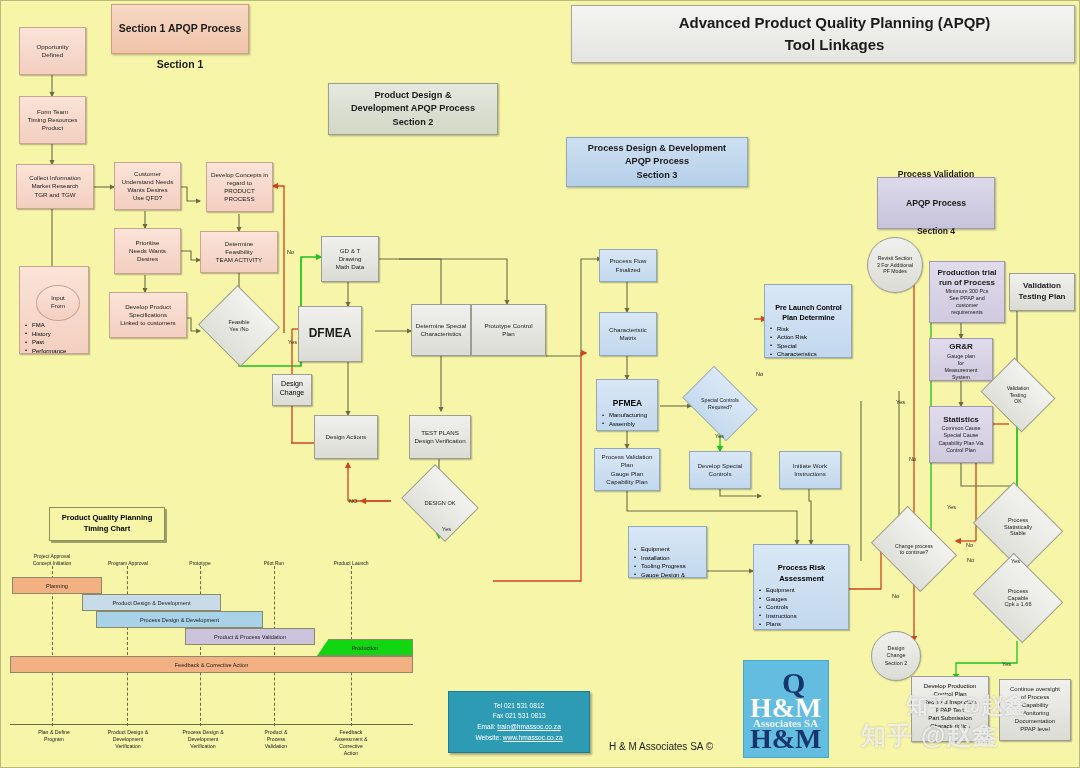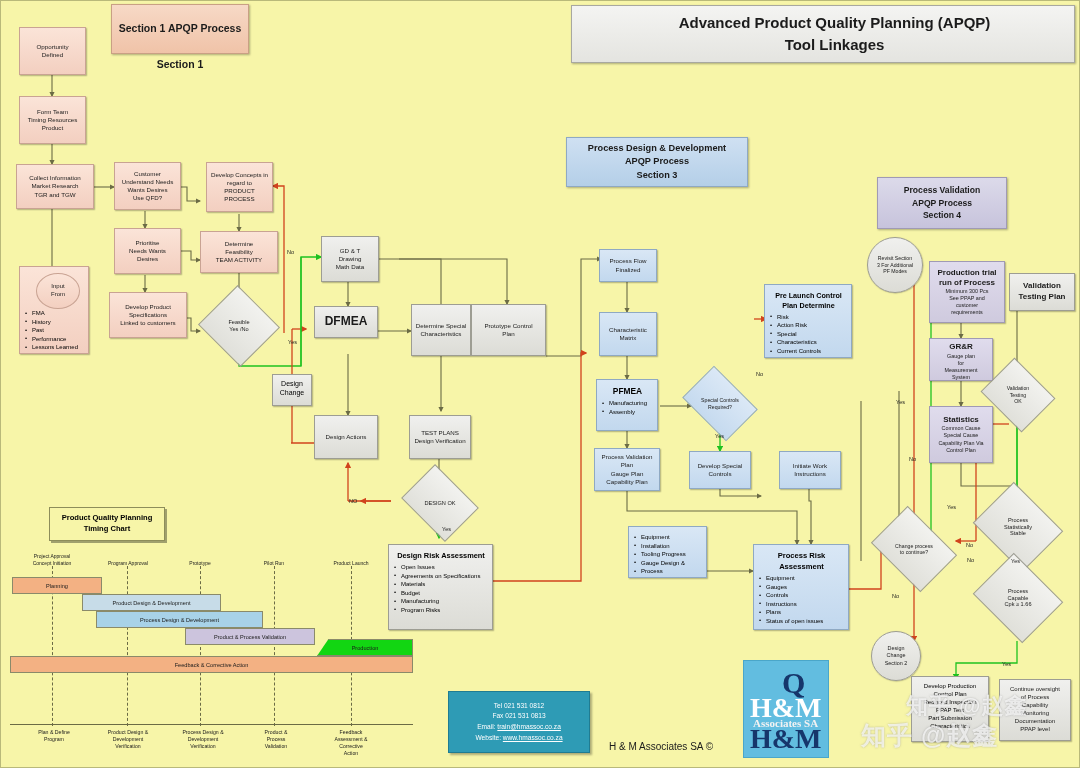--- a/index.html
+++ b/index.html
@@ -50,21 +50,21 @@
     font-weight:bold; color:#1b1b1b;
     box-shadow:1px 1px 2px rgba(0,0,0,0.3);
   }
   .hdr-s1 { background:linear-gradient(180deg,#f7d9c6,#f0c3a8); border:1px solid #c9a084; font-size:10.5px; line-height:1.45;gap:20px; }
   .hdr-s2 { background:linear-gradient(180deg,#e5e8df,#d2d7c6); border:1px solid #9aa08c; font-size:9.2px; line-height:1.45; }
   .hdr-s3 { background:linear-gradient(180deg,#cfe0f2,#b4cfe8); border:1px solid #8fa9c3; font-size:9.2px; line-height:1.45; }
   .hdr-s4 { background:linear-gradient(180deg,#dcdaea,#c7c3dc); border:1px solid #a09ab4; font-size:8.6px; line-height:1.45; }
   .hdr-main { background:linear-gradient(180deg,#f4f4f2,#e4e4e0); border:1px solid #a8a8a0; font-size:15px; line-height:1.5; }
   .bulletbox {
     position:absolute; border:1px solid #9d9d93;
-    padding:6px 3px 3px 4px; font-size:6px; line-height:1.42;
+    padding:18px 3px 3px 4px; font-size:6px; line-height:1.42;
     box-shadow:0.5px 0.5px 1.2px rgba(0,0,0,0.28);
     overflow:hidden;
   }
   .bulletbox .bt { font-weight:bold; text-align:center; display:block; margin-bottom:1.5px; font-size:7.4px; }
   .bulletbox ul { list-style:none; }
   .bulletbox li { position:relative; padding-left:8px; }
   .bulletbox li:before {
     content:"•"; position:absolute; left:1px; top:-0.5px; font-size:6px;
   }
   .doc-shape {
@@ -206,28 +206,33 @@
     <span>Advanced Product Quality Planning (APQP)</span>
     <span>Tool Linkages</span>
   </div>
 
   <div class="hdr hdr-s1" style="left:110px; top:3px; width:138px; height:50px;">
     <span>Plan and Define</span>
     <span>Section 1 APQP Process</span>
     <span>Section 1</span>
   </div>
 
+  <div class="hdr hdr-s2" style="left:327px; top:82px; width:170px; height:52px;">
+    <span>Product Design &amp;</span>
+    <span>Development APQP Process</span>
+    <span>Section 2</span>
+  </div>
 
   <div class="hdr hdr-s3" style="left:565px; top:136px; width:182px; height:50px;">
     <span>Process Design &amp; Development</span>
     <span>APQP Process</span>
     <span>Section 3</span>
   </div>
 
-  <div class="hdr hdr-s4" style="left:876px; top:176px; width:130px; height:52px;">
+  <div class="hdr hdr-s4" style="left:876px; top:176px; width:118px; height:52px;gap:16px;">
     <span>Process Validation</span>
     <span>APQP Process</span>
     <span>Section 4</span>
   </div>
 
   <div class="node pink" style="left:18px; top:26px; width:67px; height:48px; white-space:pre-line;">Opportunity
 Defined</div>
 
   <div class="node pink" style="left:18px; top:95px; width:67px; height:48px; white-space:pre-line;">Form Team
 Timing Resources
@@ -274,52 +279,41 @@
       <li>Past</li>
       <li style="padding-left:8px;">Performance</li>
       <li>Lessons Learned</li>
     </ul>
   </div>
 
   <div class="node grey" style="left:320px; top:235px; width:58px; height:46px; white-space:pre-line;">GD &amp; T
 Drawing
 Math Data</div>
 
-  <div class="node grey big" style="left:313px; top:305px; width:64px; height:32px;">DFMEA</div>
+  <div class="node grey big" style="left:297px; top:305px; width:64px; height:56px;">DFMEA</div>
 
   <div class="node grey" style="left:410px; top:303px; width:60px; height:52px; white-space:pre-line;">Determine Special
 Characteristics</div>
 
   <div class="node grey" style="left:470px; top:303px; width:75px; height:52px; white-space:pre-line;">Prototype Control
 Plan</div>
 
   <div class="doc-shape" style="left:271px; top:373px; width:40px; height:32px; white-space:pre-line; font-size:7px; padding-top:4px;">Design
 Change</div>
 
   <div class="node grey" style="left:313px; top:414px; width:64px; height:44px;">Design Actions</div>
 
   <div class="node grey" style="left:408px; top:414px; width:62px; height:44px; white-space:pre-line;">TEST PLANS
 Design Verification</div>
 
   <div class="diamond-wrap" style="left:408px; top:478px; width:62px; height:48px;">
     <div class="diamond"></div>
     <div class="diamond-txt">DESIGN OK</div>
   </div>
 
-  <div class="bulletbox" style="left:387px; top:543px; width:105px; height:86px; background:linear-gradient(180deg,#f0f0ee,#dcdcd6);">
-    <span class="bt">Design Risk Assessment</span>
-    <ul>
-      <li>Open Issues</li>
-      <li>Agreements on Specifications</li>
-      <li>Materials</li>
-      <li>Budget</li>
-      <li>Manufacturing</li>
-      <li>Program Risks</li>
-    </ul>
-  </div>
 
   <div class="node blue" style="left:598px; top:248px; width:58px; height:33px; white-space:pre-line;">Process Flow
 Finalized</div>
 
   <div class="node blue" style="left:598px; top:311px; width:58px; height:44px; white-space:pre-line;">Characteristic
 Matrix</div>
 
   <div class="bulletbox blue" style="left:595px; top:378px; width:62px; height:52px; background:linear-gradient(180deg,#d9e7f5,#c2d8ee); border-color:#8fa9c3;">
     <span class="bt" style="font-size:8.4px;">PFMEA</span>
     <ul>

